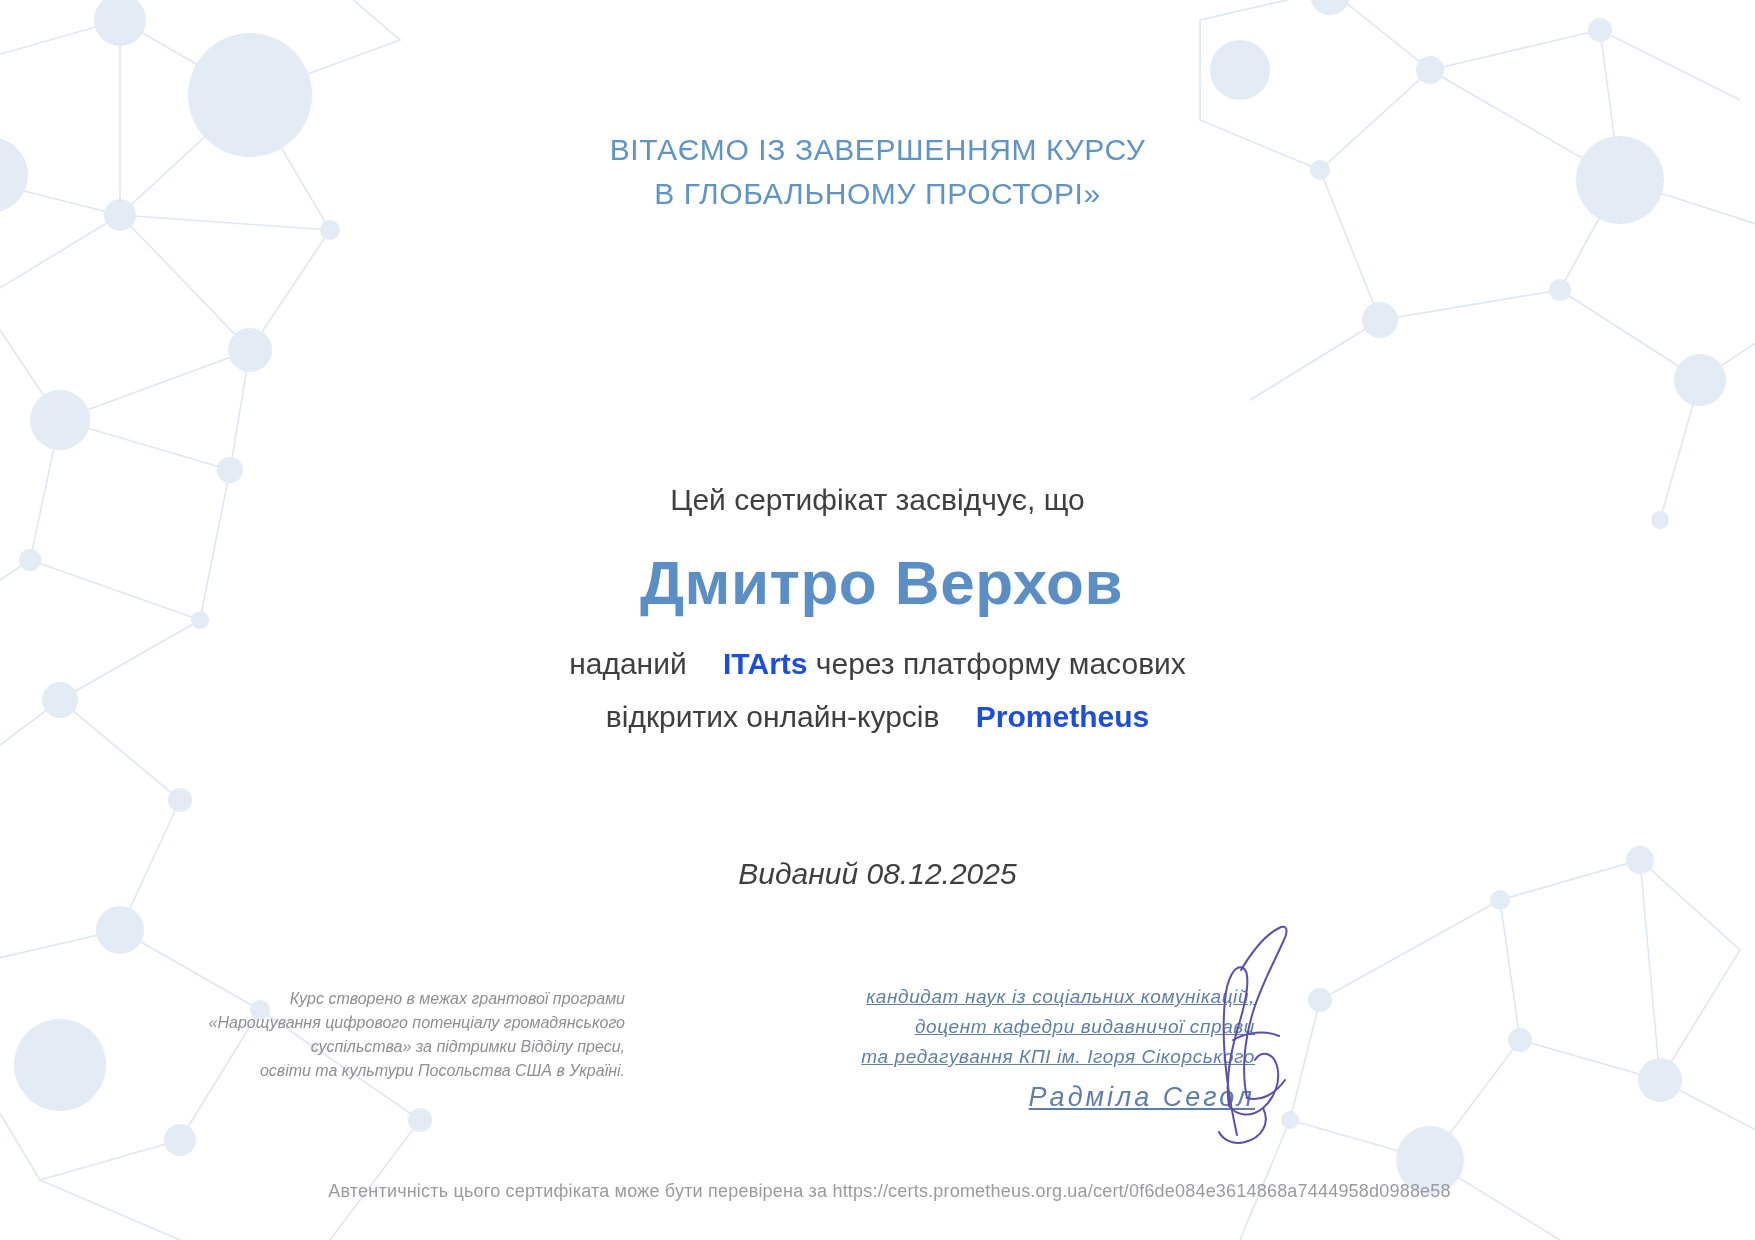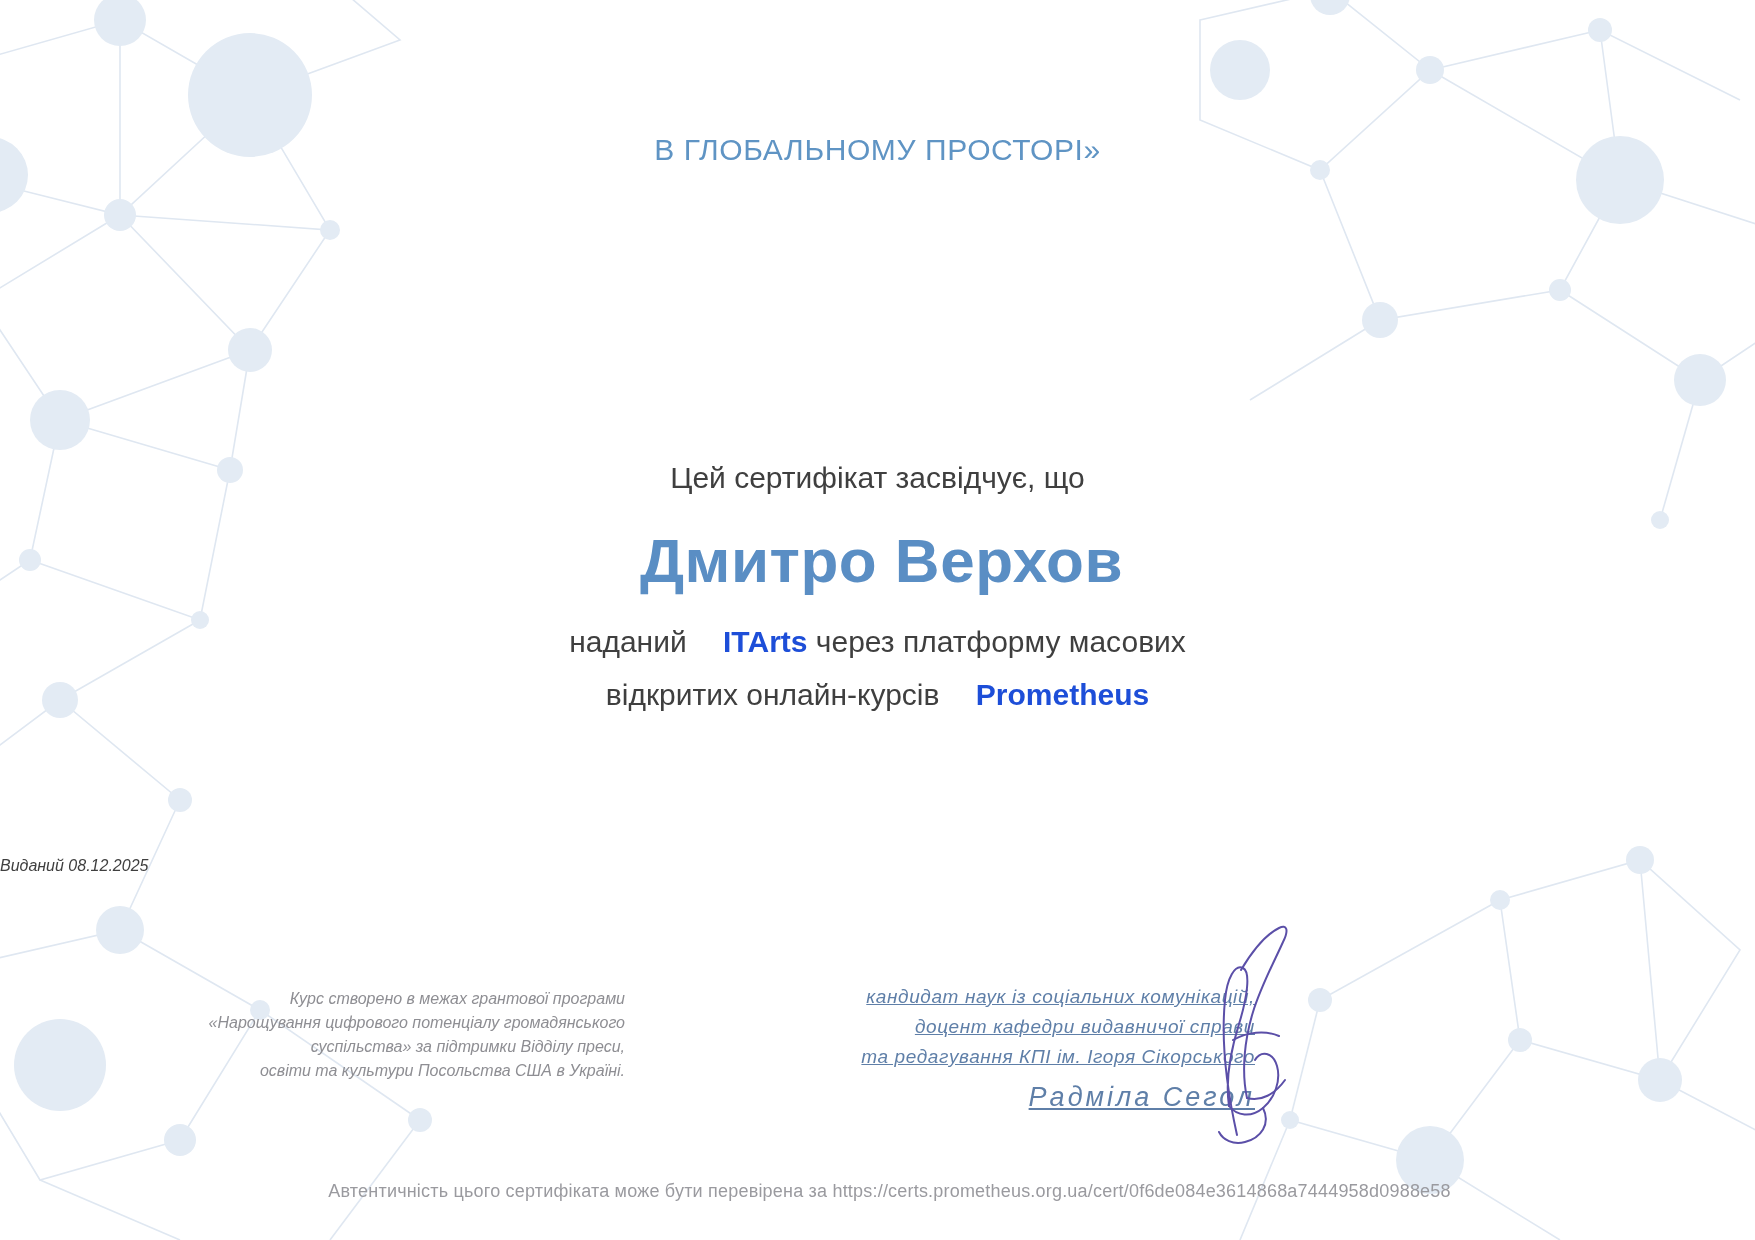--- a/index.html
+++ b/index.html
@@ -50,21 +50,21 @@
     font-size: 30px;
     letter-spacing: 0.6px;
     line-height: 44px;
     font-weight: 400;
   }
   .header .line { display: block; }
 
   
   .body-block {
     position: absolute;
-    top: 457px;
+    top: 479px;
     left: 0;
     width: 100%;
     text-align: center;
   }
   .intro-line {
     font-size: 30px;
     color: #3f3f3f;
     line-height: 42px;
   }
   .recipient {
@@ -87,23 +87,23 @@
     color: #1d4ed8;
     margin-left: 28px;
   }
 
   
   .issued {
     position: absolute;
     top: 857px;
     left: 0;
     width: 100%;
-    text-align: left;
+    text-align: center;
     font-style: italic;
-    font-size: 16px;
+    font-size: 30px;
     color: #3f3f3f;
   }
 
   
   .grant-note {
     position: absolute;
     left: 105px;
     top: 987px;
     width: 520px;
     text-align: center;
@@ -230,20 +230,21 @@
       <circle cx="1520" cy="1040" r="12"></circle>
       <circle cx="1430" cy="1160" r="34"></circle>
       <circle cx="1290" cy="1120" r="9"></circle>
       <circle cx="1320" cy="1000" r="12"></circle>
     </g>
   </svg>
 
   <div id="content">
 
     <div class="header">
+      <span class="line">ВІТАЄМО ІЗ ЗАВЕРШЕННЯМ КУРСУ</span>
       <span class="line">В ГЛОБАЛЬНОМУ ПРОСТОРІ»</span>
     </div>
 
     <div class="body-block">
       <div class="intro-line">Цей сертифікат засвідчує, що</div>
       <div class="recipient">Дмитро Верхов</div>
       <div class="course-line">
         <span>наданий </span><b>ITArts</b><span> через платформу масових</span>
       </div>
       <div class="course-line">

